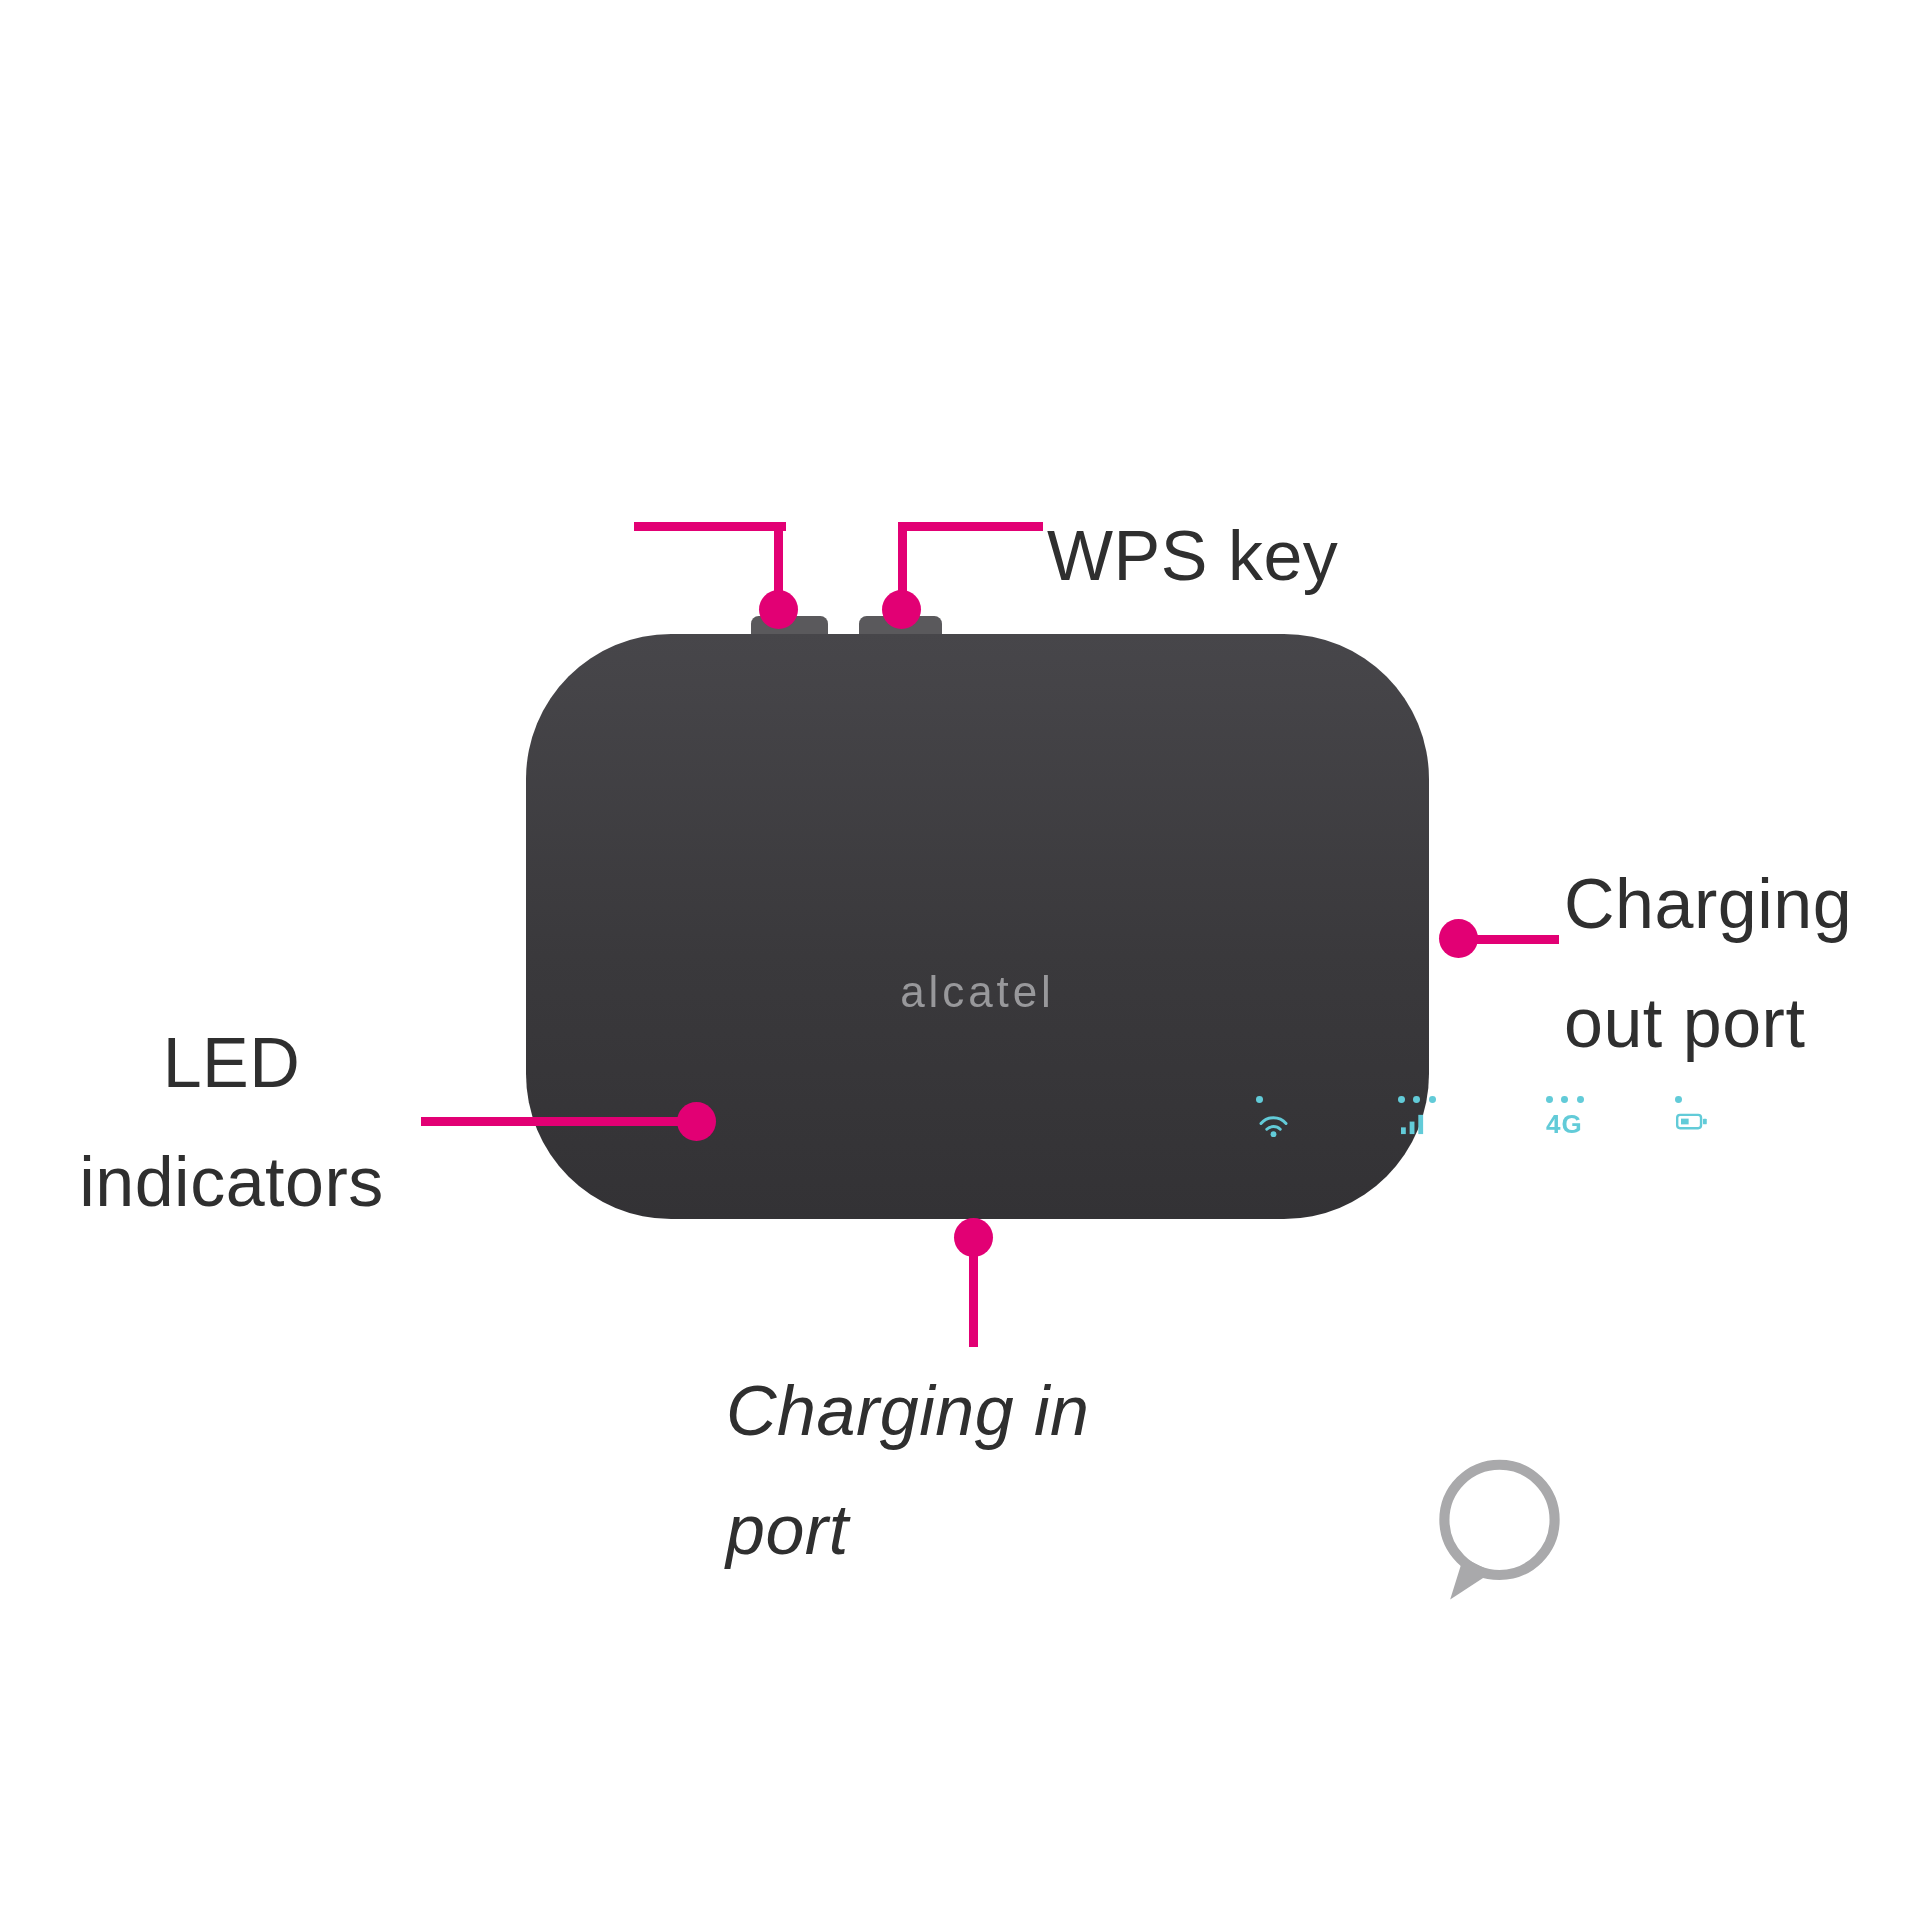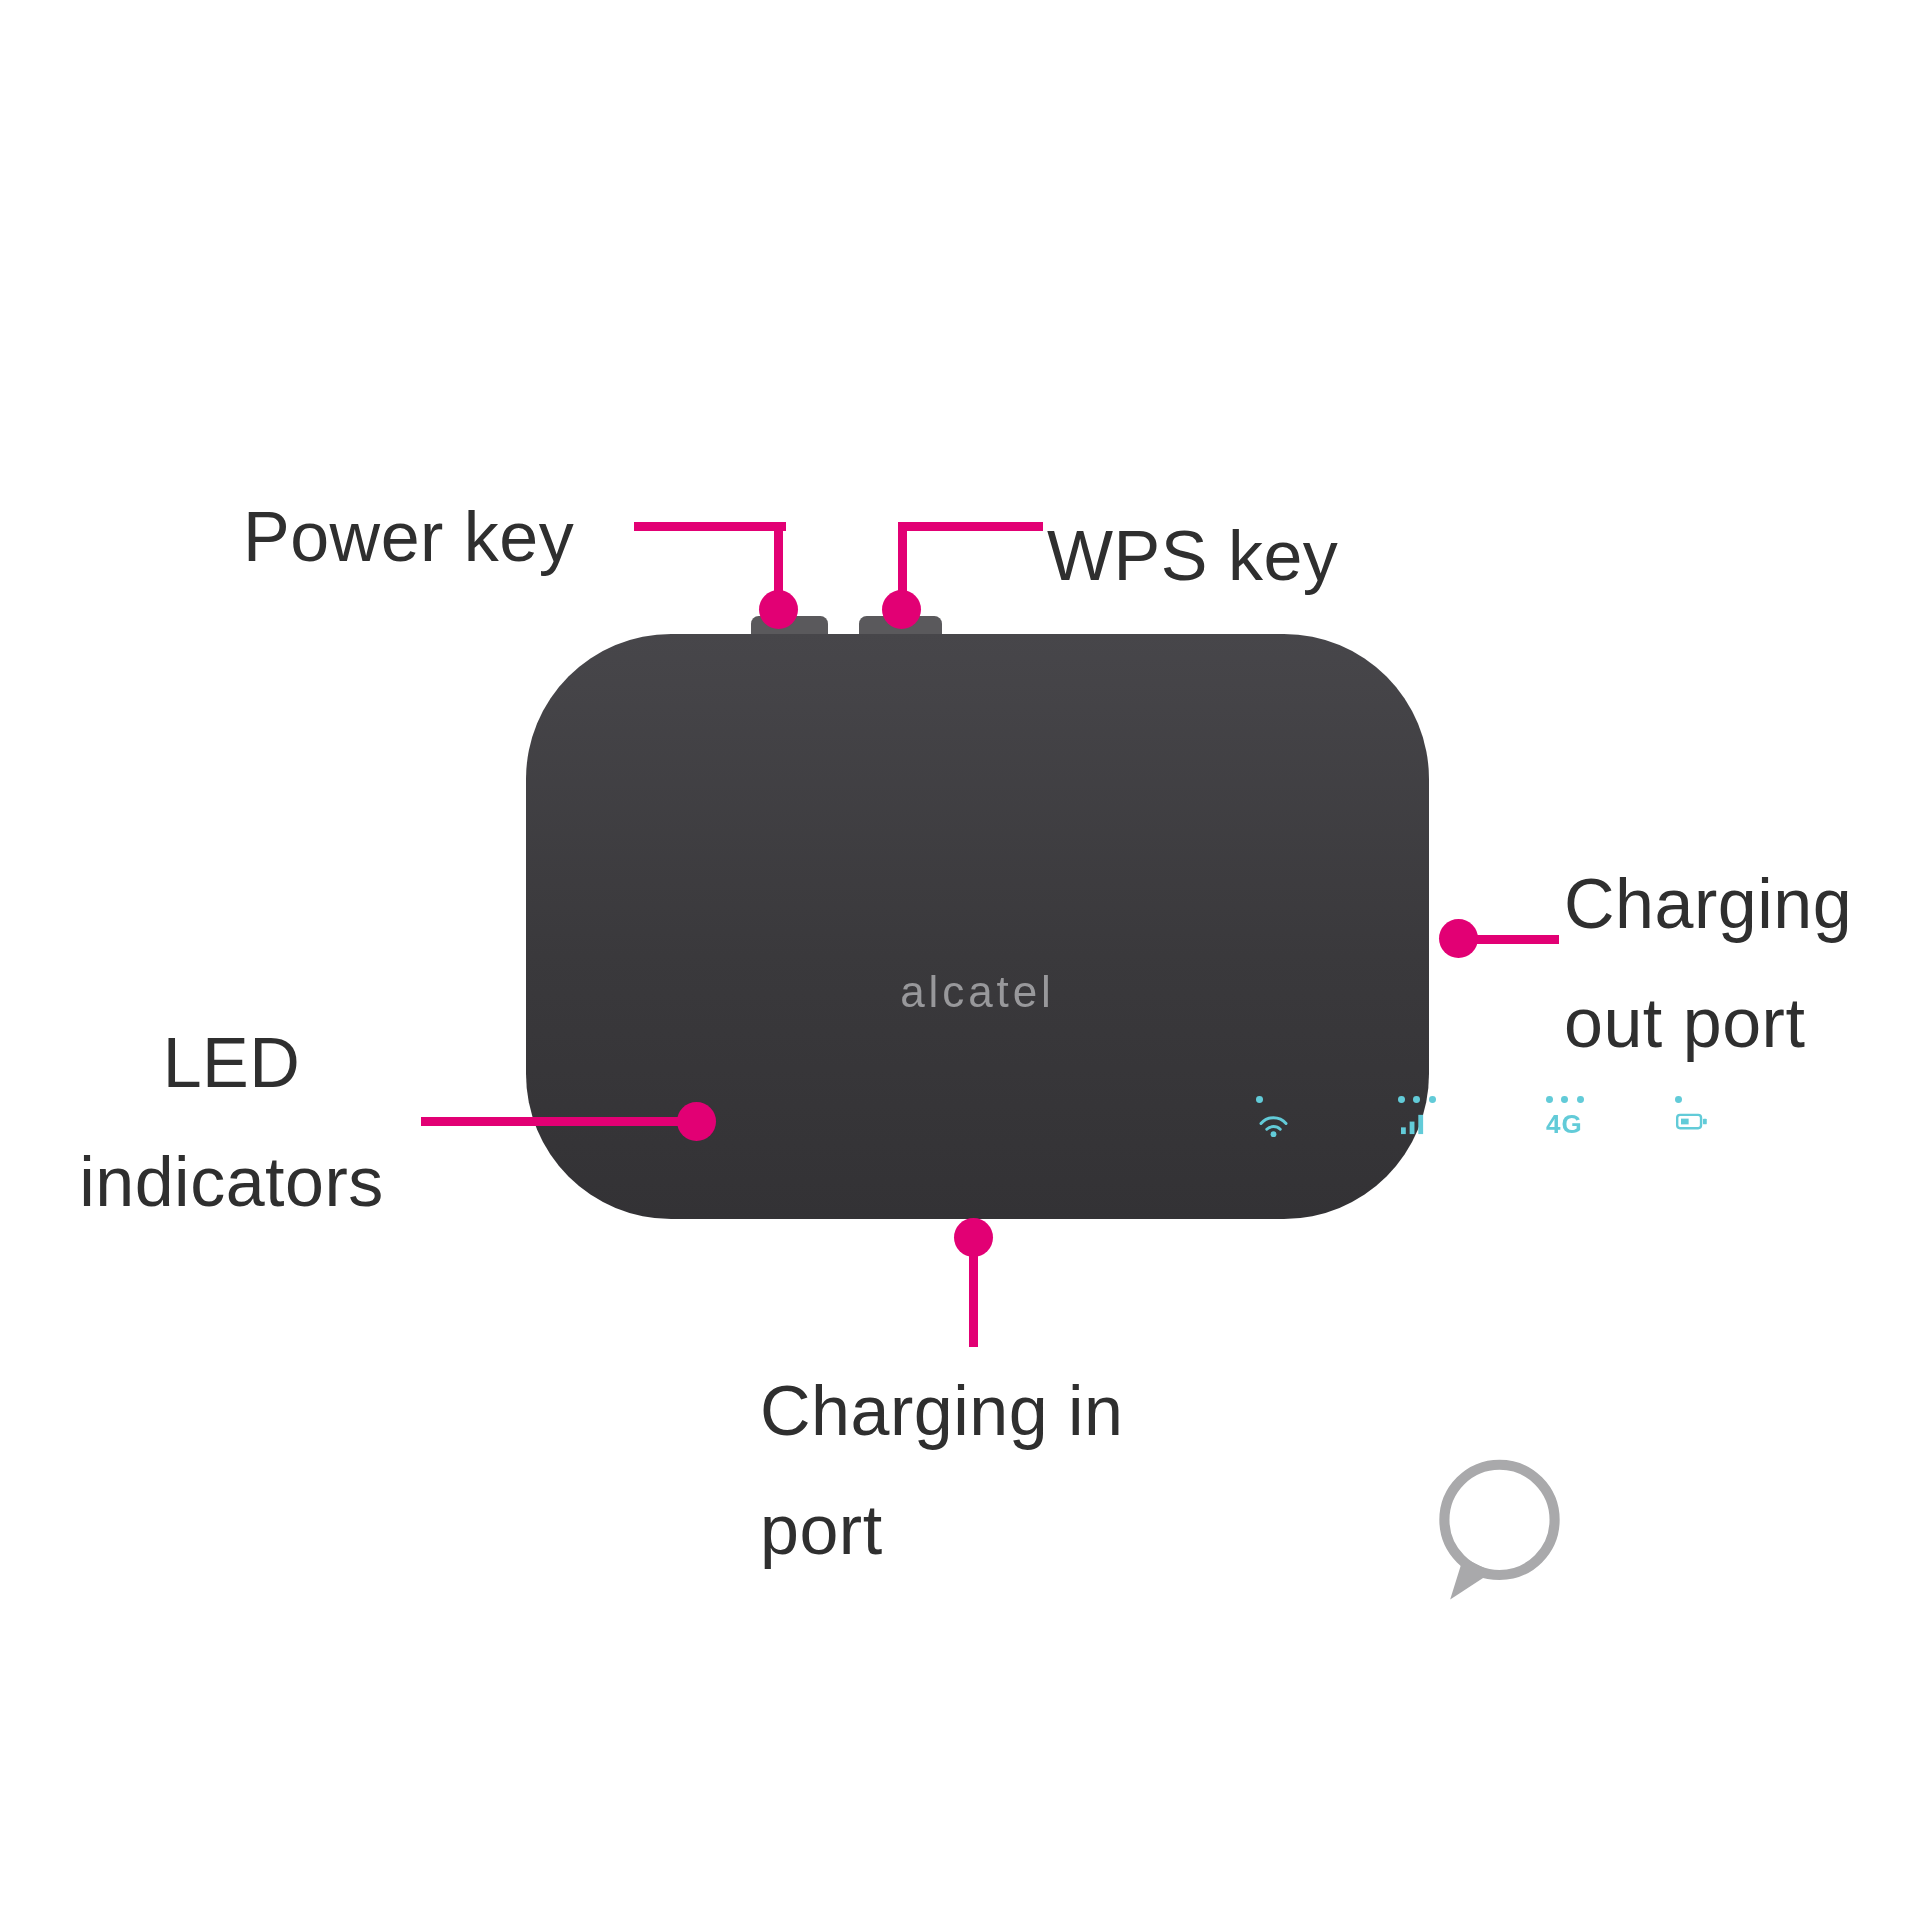--- a/index.html
+++ b/index.html
@@ -147,36 +147,35 @@
       <span>
         <svg width="33" height="21" viewBox="0 0 34 22">
           <rect x="2" y="4" width="25" height="14" rx="3" fill="none" stroke="#62cbd8" stroke-width="2.5"></rect>
           <rect x="29" y="8" width="4" height="6" rx="1" fill="#62cbd8"></rect>
           <rect x="6" y="8" width="8" height="6" fill="#62cbd8"></rect>
         </svg>
       </span>
     </div>
   </div>
 
-  <div class="label nowrap" style="left:243px;top:478px;">Power key</div>
   <div class="callout-line" style="left:634px;top:522px;width:152px;height:8.7px;"></div>
   <div class="callout-line" style="left:774px;top:522px;width:8.7px;height:92px;"></div>
   <div class="callout-dot" style="left:759px;top:590px;"></div>
 
   <div class="label nowrap" style="left:1047px;top:497px;">WPS key</div>
   <div class="callout-line" style="left:898px;top:522px;width:145px;height:8.7px;"></div>
   <div class="callout-line" style="left:898px;top:522px;width:8.7px;height:92px;"></div>
   <div class="callout-dot" style="left:882px;top:590px;"></div>
 
   <div class="label" style="left:1564px;top:845px;width:348px;">Charging out port</div>
   <div class="callout-line" style="left:1453px;top:935px;width:106px;height:8.7px;"></div>
   <div class="callout-dot" style="left:1439px;top:919px;"></div>
 
   <div class="label" style="left:48px;top:1004px;width:367px;text-align:center;">LED indicators</div>
   <div class="callout-line" style="left:421px;top:1117px;width:280px;height:8.7px;z-index:3;"></div>
   <div class="callout-dot" style="left:677px;top:1102px;"></div>
 
-  <div class="label" style="left:760px;top:1352px;width:415px;">Charging in port</div>
+  <div class="label" style="left:726px;top:1352px;width:415px;font-style:italic;">Charging in port</div>
   <div class="callout-line" style="left:969px;top:1241px;width:8.7px;height:106px;"></div>
   <div class="callout-dot" style="left:954px;top:1218px;"></div>
 
 </div>
 
 
 </body></html>

